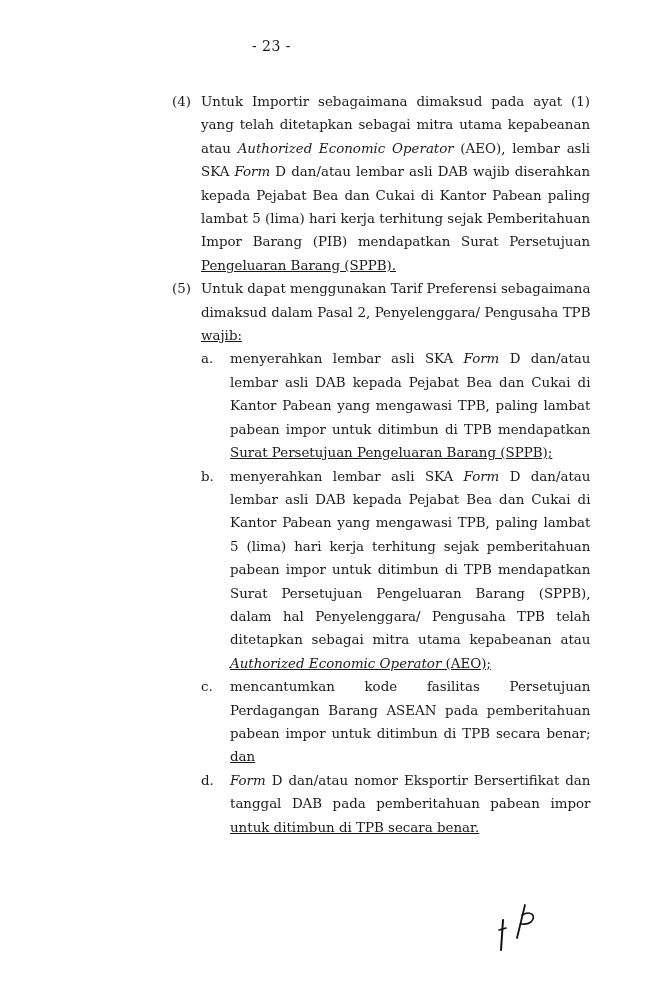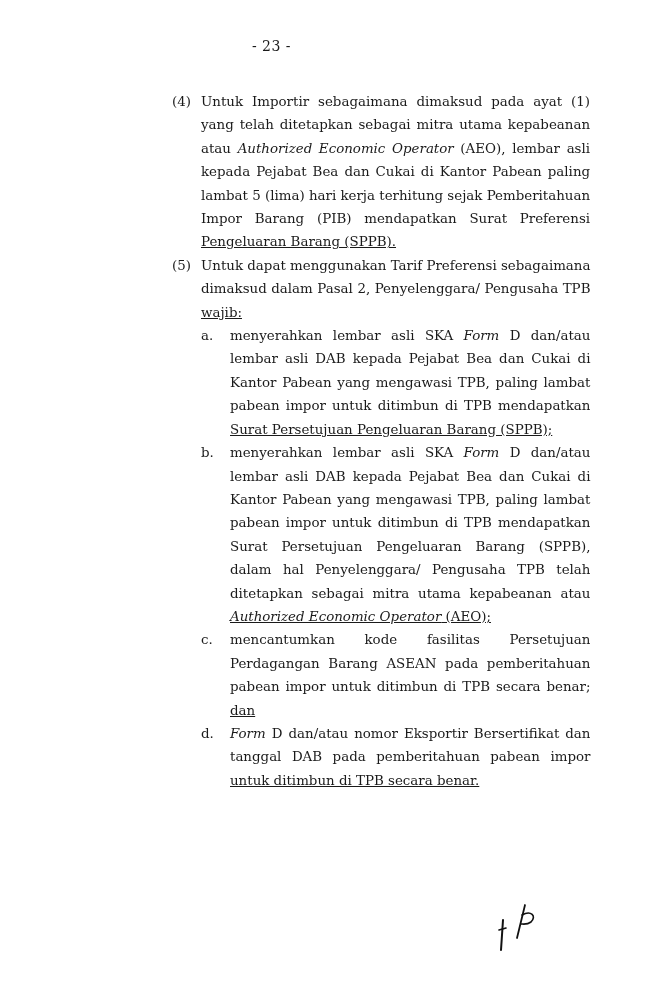--- a/index.html
+++ b/index.html
@@ -25,23 +25,24 @@
 
 <div class="page-number">- 23 -</div>
 
 <div class="content">
   <div class="item">
     <div class="item-label">(4)</div>
     <div class="item-body">
         <span class="line"><span>Untuk Importir sebagaimana dimaksud pada ayat (1)</span></span>
         <span class="line"><span>yang telah ditetapkan sebagai mitra utama kepabeanan</span></span>
         <span class="line"><span>atau </span><em>Authorized Economic Operator</em><span> (AEO), lembar asli</span></span>
+        <span class="line"><span>SKA </span><em>Form</em><span> D dan/atau lembar asli DAB wajib diserahkan</span></span>
         <span class="line"><span>kepada Pejabat Bea dan Cukai di Kantor Pabean paling</span></span>
         <span class="line"><span>lambat 5 (lima) hari kerja terhitung sejak Pemberitahuan</span></span>
-        <span class="line"><span>Impor Barang (PIB) mendapatkan Surat Preferensi</span></span>
+        <span class="line"><span>Impor Barang (PIB) mendapatkan Surat Persetujuan</span></span>
         <span class="line last"><span>Pengeluaran Barang (SPPB).</span></span>
       </div>
   </div>
   <div class="item">
     <div class="item-label">(5)</div>
     <div class="item-body">
       <div>
           <span class="line"><span>Untuk dapat menggunakan Tarif Preferensi sebagaimana</span></span>
           <span class="line"><span>dimaksud dalam Pasal 2, Penyelenggara/ Pengusaha TPB</span></span>
           <span class="line last"><span>wajib:</span></span>
@@ -55,20 +56,21 @@
             <span class="line"><span>pabean impor untuk ditimbun di TPB mendapatkan</span></span>
             <span class="line last"><span>Surat Persetujuan Pengeluaran Barang (SPPB);</span></span>
           </div>
       </div>
       <div class="sub">
         <div class="sub-label">b.</div>
         <div class="sub-body">
             <span class="line"><span>menyerahkan lembar asli SKA </span><em>Form</em><span> D dan/atau</span></span>
             <span class="line"><span>lembar asli DAB kepada Pejabat Bea dan Cukai di</span></span>
             <span class="line"><span>Kantor Pabean yang mengawasi TPB, paling lambat</span></span>
+            <span class="line"><span>5 (lima) hari kerja terhitung sejak pemberitahuan</span></span>
             <span class="line"><span>pabean impor untuk ditimbun di TPB mendapatkan</span></span>
             <span class="line"><span>Surat Persetujuan Pengeluaran Barang (SPPB),</span></span>
             <span class="line"><span>dalam hal Penyelenggara/ Pengusaha TPB telah</span></span>
             <span class="line"><span>ditetapkan sebagai mitra utama kepabeanan atau</span></span>
             <span class="line last"><em>Authorized Economic Operator</em><span> (AEO);</span></span>
           </div>
       </div>
       <div class="sub">
         <div class="sub-label">c.</div>
         <div class="sub-body">

